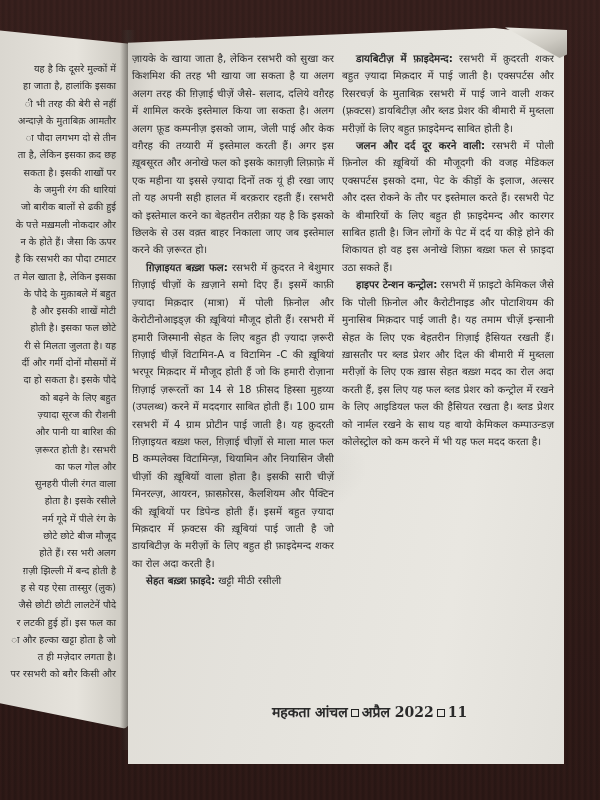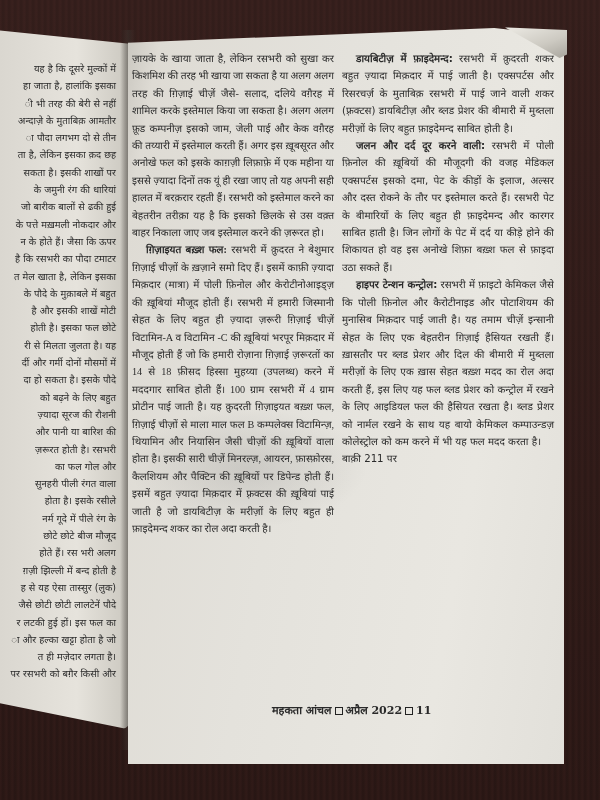--- a/index.html
+++ b/index.html
@@ -43,29 +43,29 @@
       color: #2b2b2b;
       font-family: "DejaVu Sans", sans-serif;
       font-size: 10.2px;
       line-height: 17.4px;
       text-align: justify;
     }
     .col p { margin-bottom: 0; text-indent: 0; }
     .col p.indent { text-indent: 14px; }
     .col .heading { font-weight: bold; }
     .col-left { left: 4px; top: 30px; width: 118px; font-size: 9.6px; line-height: 17.3px; }
-    .col-mid { left: 132px; top: 52px; width: 200px; font-family: Liberation Serif, serif; }
+    .col-mid { left: 132px; top: 52px; width: 200px; }
     .col-right { left: 342px; top: 52px; width: 210px; }
     .footer-left {
       position: absolute; left: 4px; top: 676px;
       font-family: "DejaVu Serif", serif; font-size: 11px; color: #2a2a2a;
     }
     .footer-right {
       position: absolute; left: 272px; top: 703px;
-      font-family: "DejaVu Serif", serif; font-size: 11px; color: #2a2a2a; font-weight: bold;
+      font-family: "DejaVu Serif", serif; font-size: 14px; color: #2a2a2a; font-weight: bold;
     }
     .sq { display: inline-block; width: 8px; height: 8px; border: 1px solid #222; vertical-align: middle; margin: 0 3px; }
     .shadow-band {
       position: absolute; pointer-events: none;
       background: radial-gradient(ellipse at center, rgba(90,90,90,0.18) 0%, rgba(0,0,0,0) 70%);
     }
   </style>
 </head>
 <body>
 
@@ -115,25 +115,25 @@
   </div>
 </div>
 
 <div class="gutter"></div>
 
 <div class="right-page">
   <div class="shadow-band" style="left:0;top:380px;width:240px;height:120px;"></div>
   <div class="col col-mid" style="left:4px;top:22px;width:202px;">
     <p><span class="heading"></span><span>ज़ायके के खाया जाता है, लेकिन रसभरी को सुखा कर किशमिश की तरह भी खाया जा सकता है या अलग अलग तरह की ग़िज़ाई चीज़ें जैसे- सलाद, दलिये वग़ैरह में शामिल करके इस्तेमाल किया जा सकता है। अलग अलग फ़ूड कम्पनीज़ इसको जाम, जेली पाई और केक वग़ैरह की तय्यारी में इस्तेमाल करती हैं। अगर इस ख़ूबसूरत और अनोखे फल को इसके काग़ज़ी लिफ़ाफ़े में एक महीना या इससे ज़्यादा दिनों तक यूं ही रखा जाए तो यह अपनी सही हालत में बरक़रार रहती हैं। रसभरी को इस्तेमाल करने का बेहतरीन तरीक़ा यह है कि इसको छिलके से उस वक़्त बाहर निकाला जाए जब इस्तेमाल करने की ज़रूरत हो।</span></p>
     <p class="indent"><span class="heading">ग़िज़ाइयत बख़्श फल:</span><span> रसभरी में क़ुदरत ने बेशुमार ग़िज़ाई चीज़ों के ख़ज़ाने समो दिए हैं। इसमें काफ़ी ज़्यादा मिक़दार (मात्रा) में पोली फ़िनोल और केरोटीनोआइड्ज़ की ख़ूबियां मौजूद होती हैं। रसभरी में हमारी जिस्मानी सेहत के लिए बहुत ही ज़्यादा ज़रूरी ग़िज़ाई चीज़ें विटामिन-A व विटामिन -C की ख़ूबियां भरपूर मिक़दार में मौजूद होती हैं जो कि हमारी रोज़ाना ग़िज़ाई ज़रूरतों का 14 से 18 फ़ीसद हिस्सा मुहय्या (उपलब्ध) करने में मददगार साबित होती हैं। 100 ग्राम रसभरी में 4 ग्राम प्रोटीन पाई जाती है। यह क़ुदरती ग़िज़ाइयत बख़्श फल, ग़िज़ाई चीज़ों से माला माल फल B कम्पलेक्स विटामिन्ज़, थियामिन और नियासिन जैसी चीज़ों की ख़ूबियों वाला होता है। इसकी सारी चीज़ें मिनरल्ज़, आयरन, फ़ास्फ़ोरस, कैलशियम और पैक्टिन की ख़ूबियों पर डिपेन्ड होती हैं। इसमें बहुत ज़्यादा मिक़दार में फ़्रक्टस की ख़ूबियां पाई जाती है जो डायबिटीज़ के मरीज़ों के लिए बहुत ही फ़ाइदेमन्द शकर का रोल अदा करती है।</span></p>
+    <p class="indent"><span class="heading">सेहत बख़्श फ़ाइदे:</span><span> खट्टी मीठी रसीली</span></p>
   </div>
   <div class="col col-right" style="left:214px;top:22px;width:212px;">
     <p class="indent"><span class="heading">डायबिटीज़ में फ़ाइदेमन्द:</span><span> रसभरी में क़ुदरती शकर बहुत ज़्यादा मिक़दार में पाई जाती है। एक्सपर्टस और रिसरचर्ज़ के मुताबिक़ रसभरी में पाई जाने वाली शकर (फ़्रक्टस) डायबिटीज़ और ब्लड प्रेशर की बीमारी में मुब्तला मरीज़ों के लिए बहुत फ़ाइदेमन्द साबित होती है।</span></p>
     <p class="indent"><span class="heading">जलन और दर्द दूर करने वाली:</span><span> रसभरी में पोली फ़िनोल की ख़ूबियों की मौजूदगी की वजह मेडिकल एक्सपर्टस इसको दमा, पेट के कीड़ों के इलाज, अल्सर और दस्त रोकने के तौर पर इस्तेमाल करते हैं। रसभरी पेट के बीमारियों के लिए बहुत ही फ़ाइदेमन्द और कारगर साबित हाती है। जिन लोगों के पेट में दर्द या कीड़े होने की शिकायत हो वह इस अनोखे शिफ़ा बख़्श फल से फ़ाइदा उठा सकते हैं।</span></p>
     <p class="indent"><span class="heading">हाइपर टेन्शन कन्ट्रोल:</span><span> रसभरी में फ़ाइटो केमिकल जैसे कि पोली फ़िनोल और कैरोटीनाइड और पोटाशियम की मुनासिब मिक़दार पाई जाती है। यह तमाम चीज़ें इन्सानी सेहत के लिए एक बेहतरीन ग़िज़ाई हैसियत रखती हैं। ख़ासतौर पर ब्लड प्रेशर और दिल की बीमारी में मुब्तला मरीज़ों के लिए एक ख़ास सेहत बख़्श मदद का रोल अदा करती हैं, इस लिए यह फल ब्लड प्रेशर को कन्ट्रोल में रखने के लिए आइडियल फल की हैसियत रखता है। ब्लड प्रेशर को नार्मल रखने के साथ यह बायो केमिकल कम्पाउन्डज़ कोलेस्ट्रोल को कम करने में भी यह फल मदद करता है।</span></p>
-    <p><span>बाक़ी 211 पर</span></p>
   </div>
   <div class="footer-right" style="left:144px;top:674px;">
     <span>महकता आंचल</span><span class="sq"></span><span>अप्रैल 2022</span><span class="sq"></span><span>11</span>
   </div>
 </div>
 
 <div class="folded-corner"></div>
 
 </body></html>

